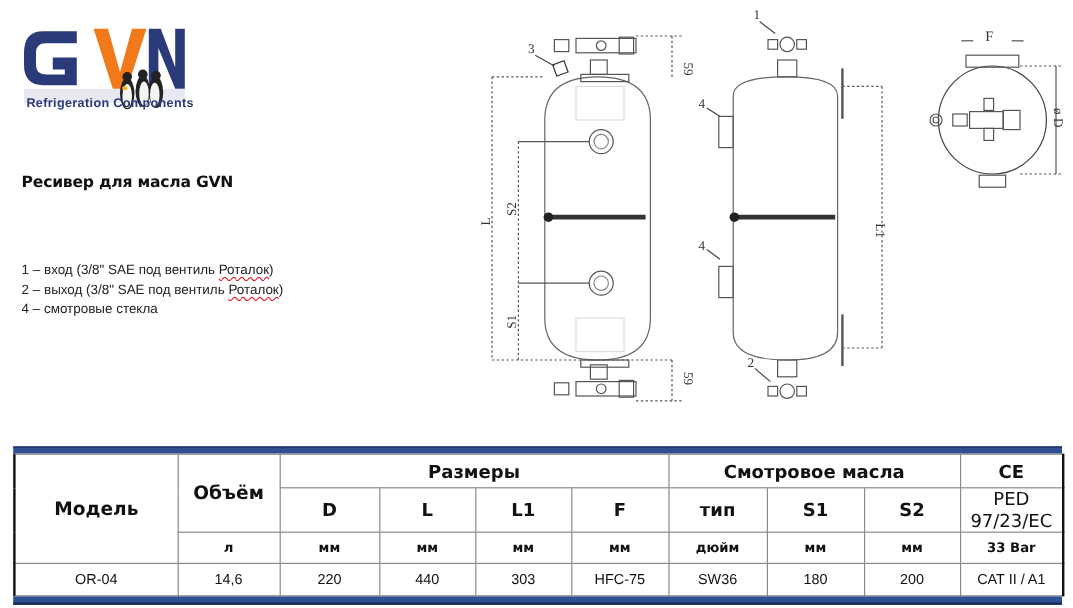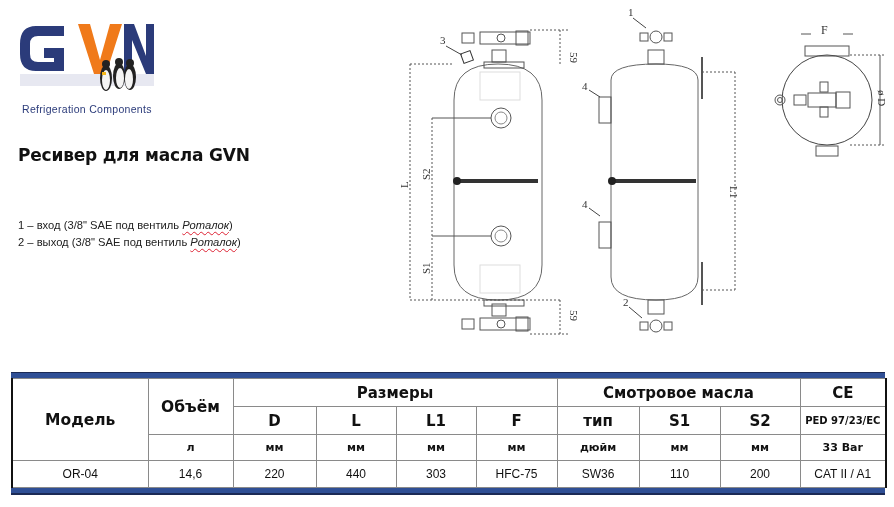--- a/index.html
+++ b/index.html
@@ -1,40 +1,40 @@
 <!DOCTYPE html>
 <html><head>
 <meta charset="utf-8">
 <style>
   html, body { margin:0; padding:0; background:#ffffff; }
   body { width:894px; height:507px; position:relative; overflow:hidden; font-family:"DejaVu Sans", sans-serif; }
 
   
   .logo { position:absolute; left:16px; top:16px; width:140px; height:92px; }
   .logo svg { position:absolute; left:0; top:0; }
-  .logo-tag { position:absolute; left:6px; top:87px; font-family:"Liberation Sans", sans-serif; font-size:10.5px; color:#2b3b7a; letter-spacing:0.3px; white-space:nowrap; }
-
-  .title { position:absolute; left:18px; top:145px; font-family:"DejaVu Sans", sans-serif; font-weight:bold; font-size:17px; color:#111; white-space:nowrap; letter-spacing:-0.2px; }
+  .logo-tag { position:absolute; left:6px; top:64px; font-family:"Liberation Sans", sans-serif; font-size:10.5px; color:#2b3b7a; letter-spacing:0.3px; white-space:nowrap;font-weight:bold; }
+
+  .title { position:absolute; left:18px; top:145px; font-family:"DejaVu Sans", sans-serif; font-weight:bold; font-size:13px; color:#111; white-space:nowrap; letter-spacing:-0.2px; }
 
   .legend { position:absolute; left:18px; top:217px; font-family:"Liberation Sans", sans-serif; font-size:11.2px; color:#222; line-height:16.5px; }
   .legend div { white-space:nowrap; }
-  .squiggle { text-decoration: underline wavy #d23; text-decoration-thickness:1px; text-underline-offset:2px;font-style:italic; }
+  .squiggle { text-decoration: underline wavy #d23; text-decoration-thickness:1px; text-underline-offset:2px; }
 
   .drawing { position:absolute; left:380px; top:0; width:514px; height:345px; }
 
   
   .tbl-wrap { position:absolute; left:11px; top:372px; width:874px; }
   .bar { height:5px; background:#2f4f95; border-top:1px solid #1b2a55; }
   .bar.bottom { border-top:none; border-bottom:2px solid #1b2a55; }
   table { border-collapse:collapse; width:874px; table-layout:fixed; font-family:"DejaVu Sans", sans-serif; color:#111; border-left:2px solid #111; border-right:2px solid #111; }
   td { border:1px solid #8a8a8a; text-align:center; padding:0; }
   .h1 { font-weight:bold; font-size:15px; height:27px; }
   .h2 { font-weight:bold; font-size:15px; height:27px; }
   .h3 { font-weight:bold; font-size:11px; height:25px; }
-  .small { font-weight:bold; font-size:10px; }
+  .small { font-weight:normal; font-size:15px; }
   .data td { font-size:12px; height:26px; font-family:Liberation Sans, sans-serif; }
   .big { font-size:15.5px; font-weight:bold; }
 </style>
 </head>
 <body>
 
 <div class="logo">
   <svg width="140" height="80" viewBox="0 0 140 80">
 
     <path d="M48 10 L20 10 Q4 10 4 28 L4 38 Q4 55 20 55 L48 55 L48 32 L28 32 L28 42 L38 42 L38 46 L22 46 Q14 46 14 38 L14 28 Q14 20 22 20 L48 20 Z" fill="#2b3b7a"></path>
@@ -59,20 +59,21 @@
     </g>
   </svg>
   <div class="logo-tag">Refrigeration Components</div>
 </div>
 
 <div class="title">Ресивер для масла GVN</div>
 
 <div class="legend">
   <div><span>1</span><span> – вход (3/8" SAE под вентиль </span><span class="squiggle">Роталок</span><span>)</span></div>
   <div><span>2</span><span> – выход (3/8" SAE под вентиль </span><span class="squiggle">Роталок</span><span>)</span></div>
+  <div><span>4</span><span> – смотровые стекла</span></div>
 </div>
 
 <svg class="drawing" width="514" height="345" viewBox="0 0 514 345" font-family="Liberation Serif, serif" font-size="11" fill="none" stroke="#555" stroke-width="1">
 
   <g>
     <path d="M74 100 Q74 64 118 64 Q162 64 162 100 L162 265 Q162 300 118 300 Q74 300 74 265 Z" stroke="#666"></path>
     <rect x="100" y="72" width="40" height="28" stroke="#ddd"></rect>
     <rect x="100" y="265" width="40" height="28" stroke="#ddd"></rect>
     <line x1="78" y1="181" x2="158" y2="181" stroke="#333" stroke-width="4"></line>
     <circle cx="77" cy="181" r="4" fill="#222" stroke="none"></circle>
@@ -221,20 +222,20 @@
       <td class="h3">33 Bar</td>
     </tr>
     <tr class="data">
       <td>OR-04</td>
       <td>14,6</td>
       <td>220</td>
       <td>440</td>
       <td>303</td>
       <td>HFC-75</td>
       <td>SW36</td>
-      <td>110</td>
+      <td>180</td>
       <td>200</td>
       <td>CAT II / A1</td>
     </tr>
   </tbody>
     </table>
   <div class="bar bottom"></div>
 </div>
 
 </body></html>

